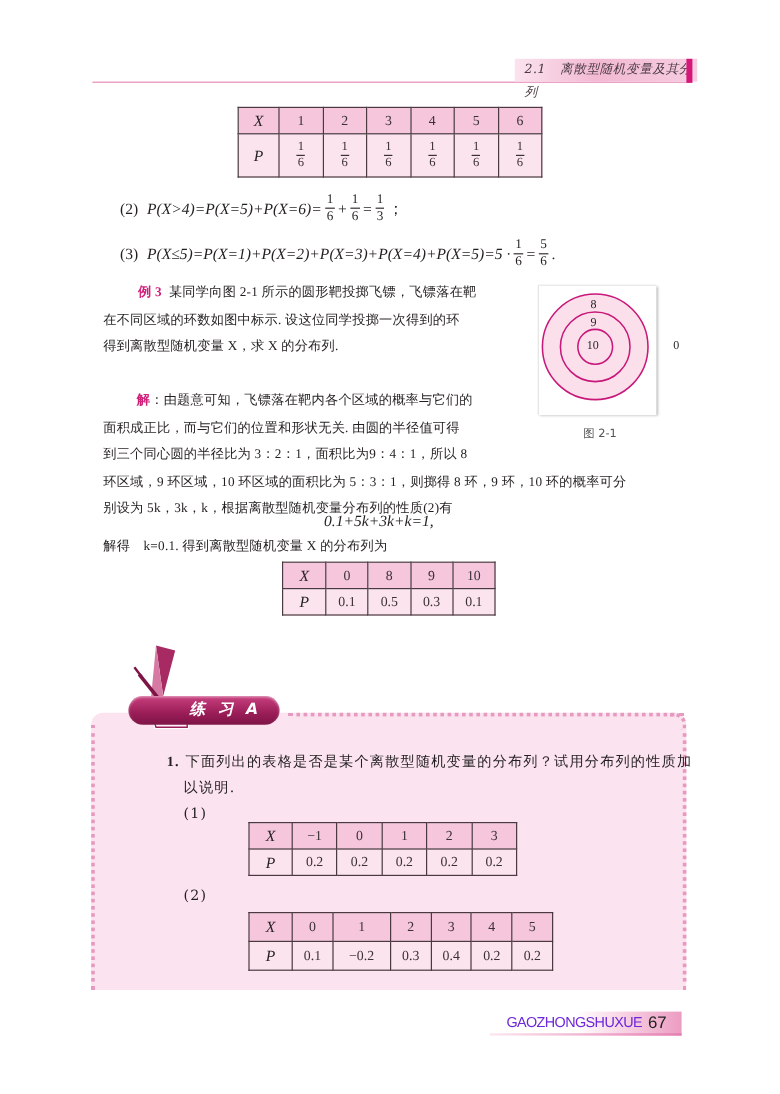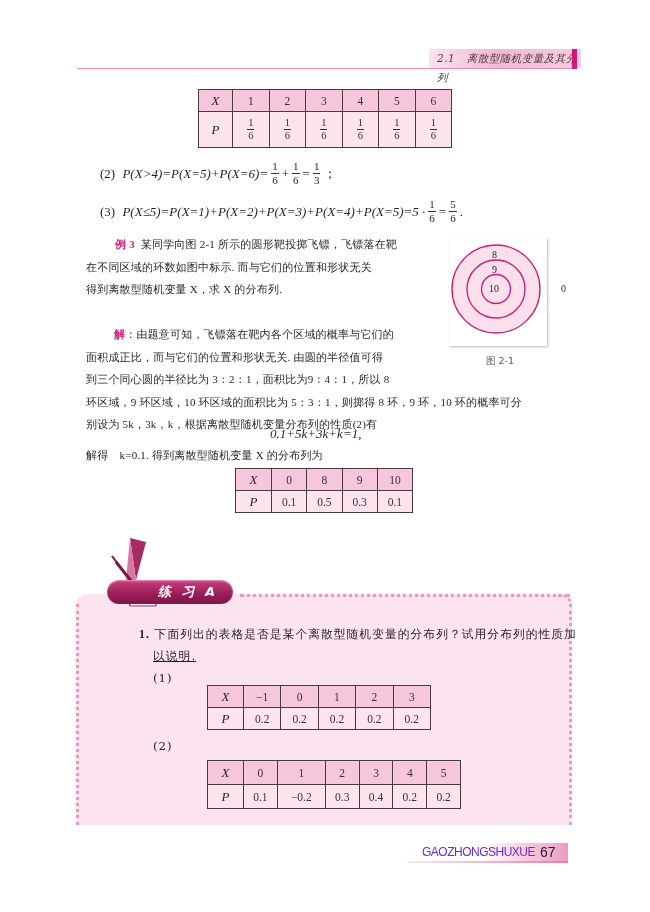--- a/index.html
+++ b/index.html
@@ -138,21 +138,21 @@
   <span>=</span>
   <span class="frac">
       <span class="num">5</span>
       <span class="den">6</span>
     </span>
   <span>.</span>
 </div>
 
 <div class="abs para" style="left:100px; top:233px; width:340px;">
   <div style="padding-left:15px;"><span class="label-pink">例 3</span>&nbsp;&nbsp;<span>某同学向图 2-1 所示的圆形靶投掷飞镖，飞镖落在靶</span></div>
-  <div style="margin-left:-14px;">在不同区域的环数如图中标示. 而与它们的位置和形状无关</div>
+  <div style="margin-left:-14px;">在不同区域的环数如图中标示. 设这位同学投掷一次得到的环</div>
   <div style="margin-left:-14px;">得到离散型随机变量 X，求 X 的分布列.</div>
 </div>
 
 <div class="abs target-box">
   <svg width="98" height="108" viewBox="0 0 98 108">
     <circle cx="47" cy="51" r="44" fill="#fbe0ec" stroke="#c8197a" stroke-width="1.3"></circle>
     <circle cx="47" cy="51" r="29" fill="#fbe0ec" stroke="#c8197a" stroke-width="1.3"></circle>
     <circle cx="47" cy="51" r="14.5" fill="#fbe0ec" stroke="#c8197a" stroke-width="1.3"></circle>
   </svg>
 </div>
@@ -204,21 +204,21 @@
   <line x1="12" y1="20" x2="18" y2="28" stroke="#7d1446" stroke-width="2"></line>
   <path d="M30 70 A18 18 0 0 1 56 48 L56 70 Z" fill="none" stroke="#ffffff" stroke-width="3"></path>
   <path d="M30 70 A18 18 0 0 1 56 48 L56 70 Z" fill="none" stroke="#9a1d57" stroke-width="1.2"></path>
   <path d="M30 50 q6 -6 12 0 q-6 8 -12 14 q-6 -6 -12 -14 q6 -6 12 0z" fill="#c8407f"></path>
 </svg>
 <div class="abs badge"></div>
 <div class="abs badge-text">练 习 A</div>
 
 <div class="abs ex-text" style="left:100px; top:623px; width:460px;">
   <div><b style="font-family:'Liberation Serif',serif;">1.</b>&nbsp;<span>下面列出的表格是否是某个离散型随机变量的分布列？试用分布列的性质加</span></div>
-  <div style="padding-left:14px;text-decoration:underline;">以说明.</div>
+  <div style="padding-left:14px;">以说明.</div>
   <div style="padding-left:14px;">(1)</div>
 </div>
 
 <table class="pt" style="left:207px; top:685px; width:224px;">
   <tbody>
       <tr class="r-x" style="height:22px;">
     <td class="hd" style="width:36px;">X</td>
     <td>−1</td>
     <td>0</td>
     <td>1</td>

